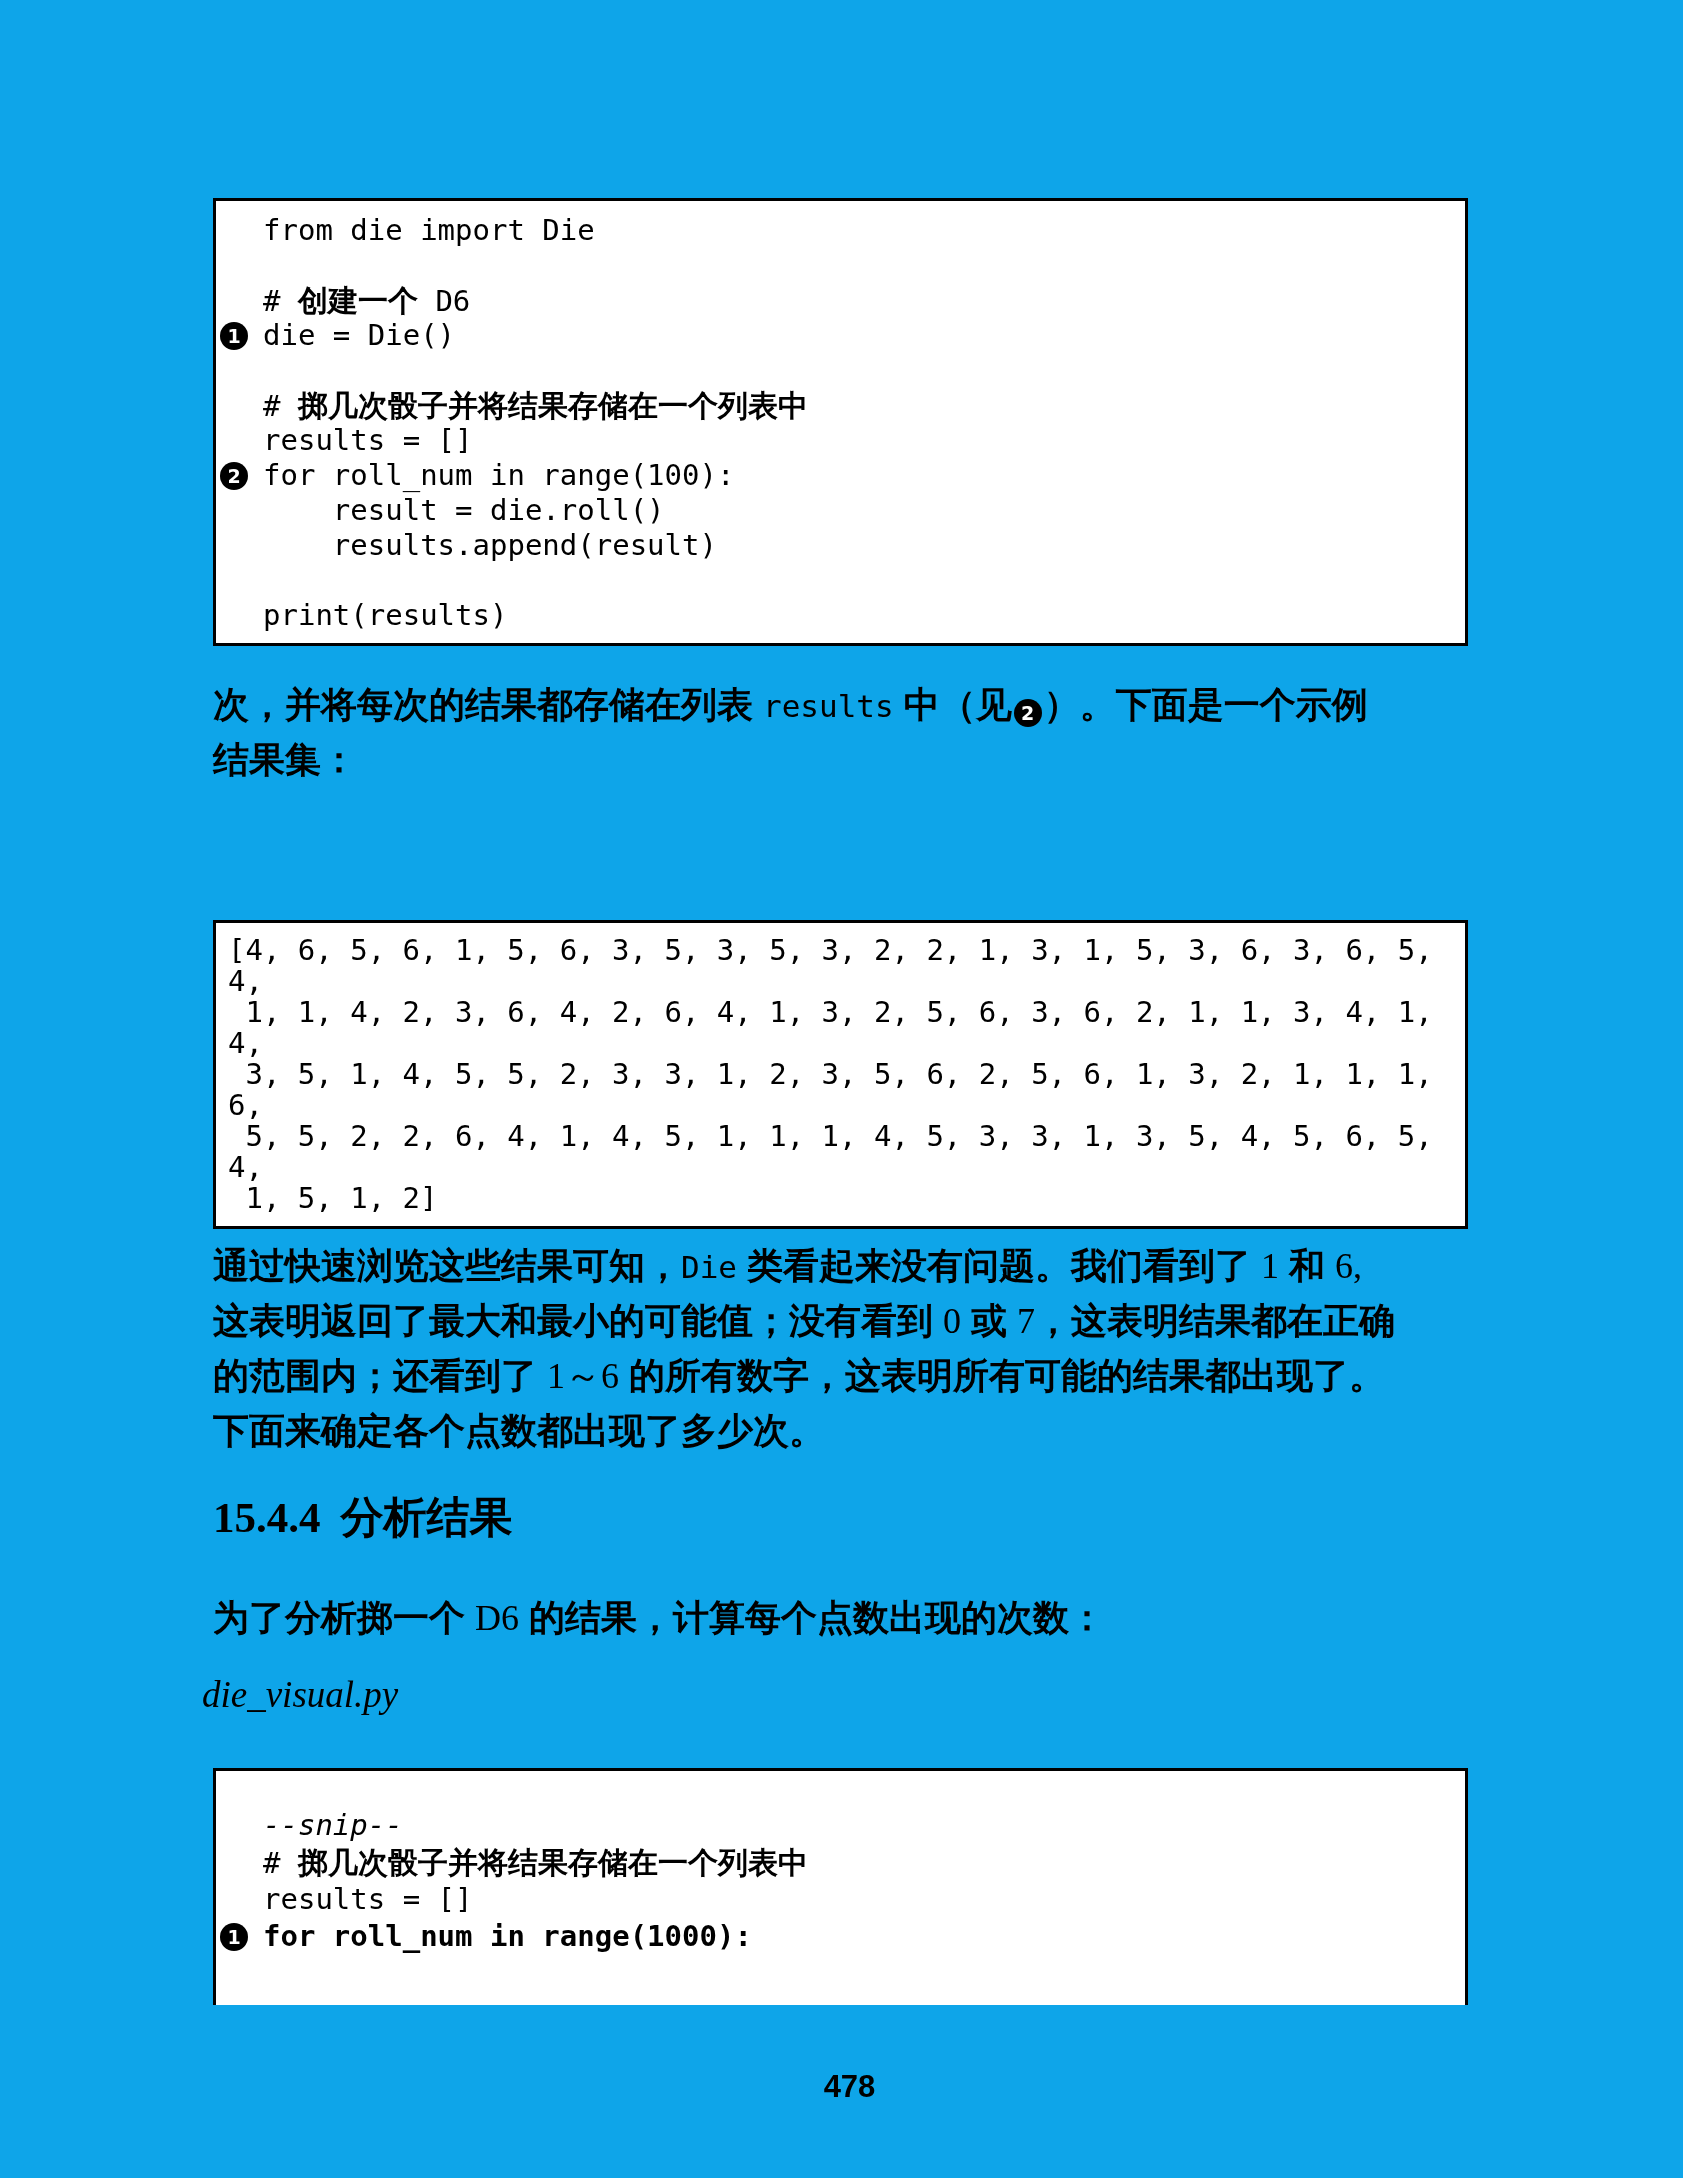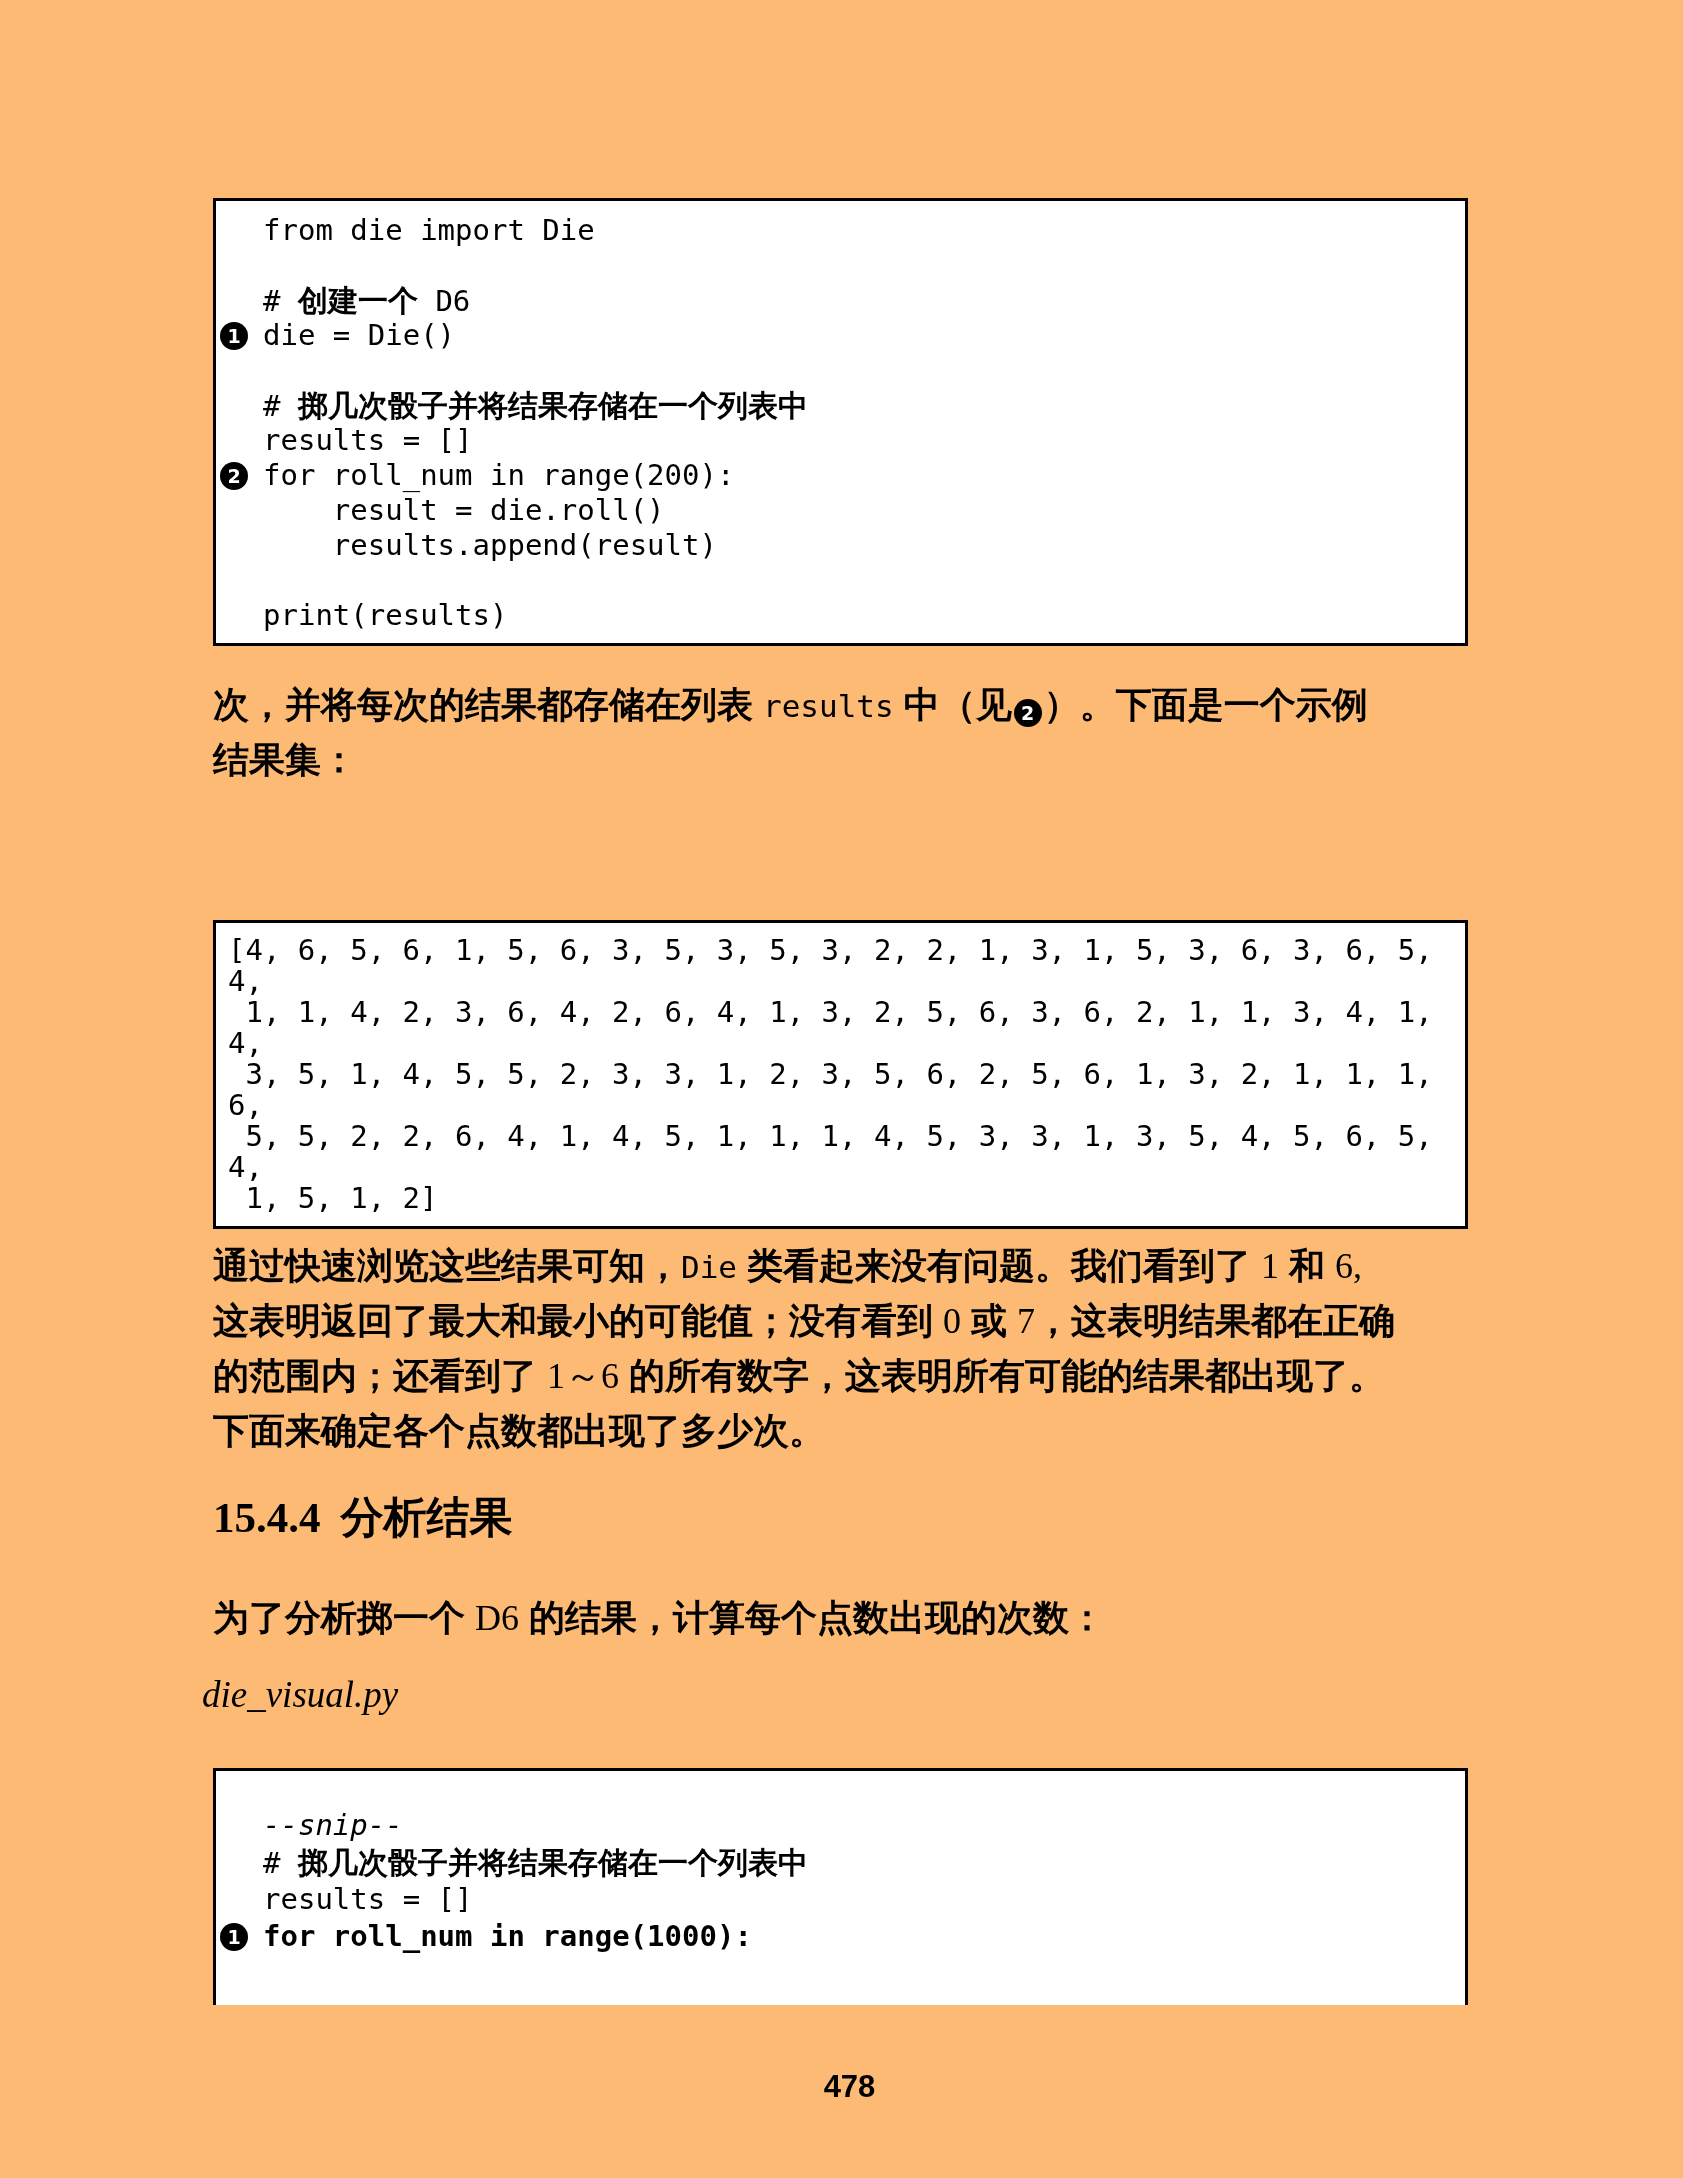--- a/index.html
+++ b/index.html
@@ -1,16 +1,16 @@
 <!DOCTYPE html>
 <html><head>
 <meta charset="utf-8">
 <style>
   html,body{margin:0;padding:0;background:#ffffff;}
-  .page{position:relative;width:1683px;height:2178px;background:#fdba74;color:#000;overflow:hidden;
+  .page{position:relative;width:1683px;height:2178px;background:#0ea5e9;color:#000;overflow:hidden;
         font-family:"Liberation Sans",sans-serif;}
 
   
   .codebox{position:absolute;left:213px;width:1255px;border:3px solid #000;background:#fff;box-sizing:border-box;}
   #box-top{top:198px;padding:12px 10px 10px 0;}
   #box-bottom{top:1768px;height:237px;border-bottom:none;padding:36px 20px 0 0;overflow:hidden;}
   .code-line{position:relative;height:35px;line-height:35px;padding-left:47px;white-space:pre;}
   #box-bottom .code-line{height:37px;line-height:37px;}
 
   
@@ -59,21 +59,21 @@
 <div class="page">
 
   <div class="codebox" id="box-top">
       <div class="code-line"><span class="seg-code">from die import Die</span></div>
       <div class="code-line">&nbsp;</div>
       <div class="code-line"><span class="seg-code"># </span><span class="seg-cjk-b">创建一个</span><span class="seg-code"> D6</span></div>
       <div class="code-line"><span class="num-marker">1</span><span class="seg-code">die = Die()</span></div>
       <div class="code-line">&nbsp;</div>
       <div class="code-line"><span class="seg-code"># </span><span class="seg-cjk-b">掷几次骰子并将结果存储在一个列表中</span></div>
       <div class="code-line"><span class="seg-code">results = []</span></div>
-      <div class="code-line"><span class="num-marker">2</span><span class="seg-code">for roll_num in range(200):</span></div>
+      <div class="code-line"><span class="num-marker">2</span><span class="seg-code">for roll_num in range(100):</span></div>
       <div class="code-line"><span class="seg-code">    result = die.roll()</span></div>
       <div class="code-line"><span class="seg-code">    results.append(result)</span></div>
       <div class="code-line">&nbsp;</div>
       <div class="code-line"><span class="seg-code">print(results)</span></div>
     </div>
 
   <div class="para" id="para-intro">
       <div class="para-line"><span class="seg-cn">次，并将每次的结果都存储在列表 </span><span class="seg-mono">results</span><span class="seg-cn"> 中（见</span><span class="num-marker">2</span><span class="seg-cn">）。下面是一个示例</span></div>
       <div class="para-line"><span class="seg-cn">结果集：</span></div>
     </div>

